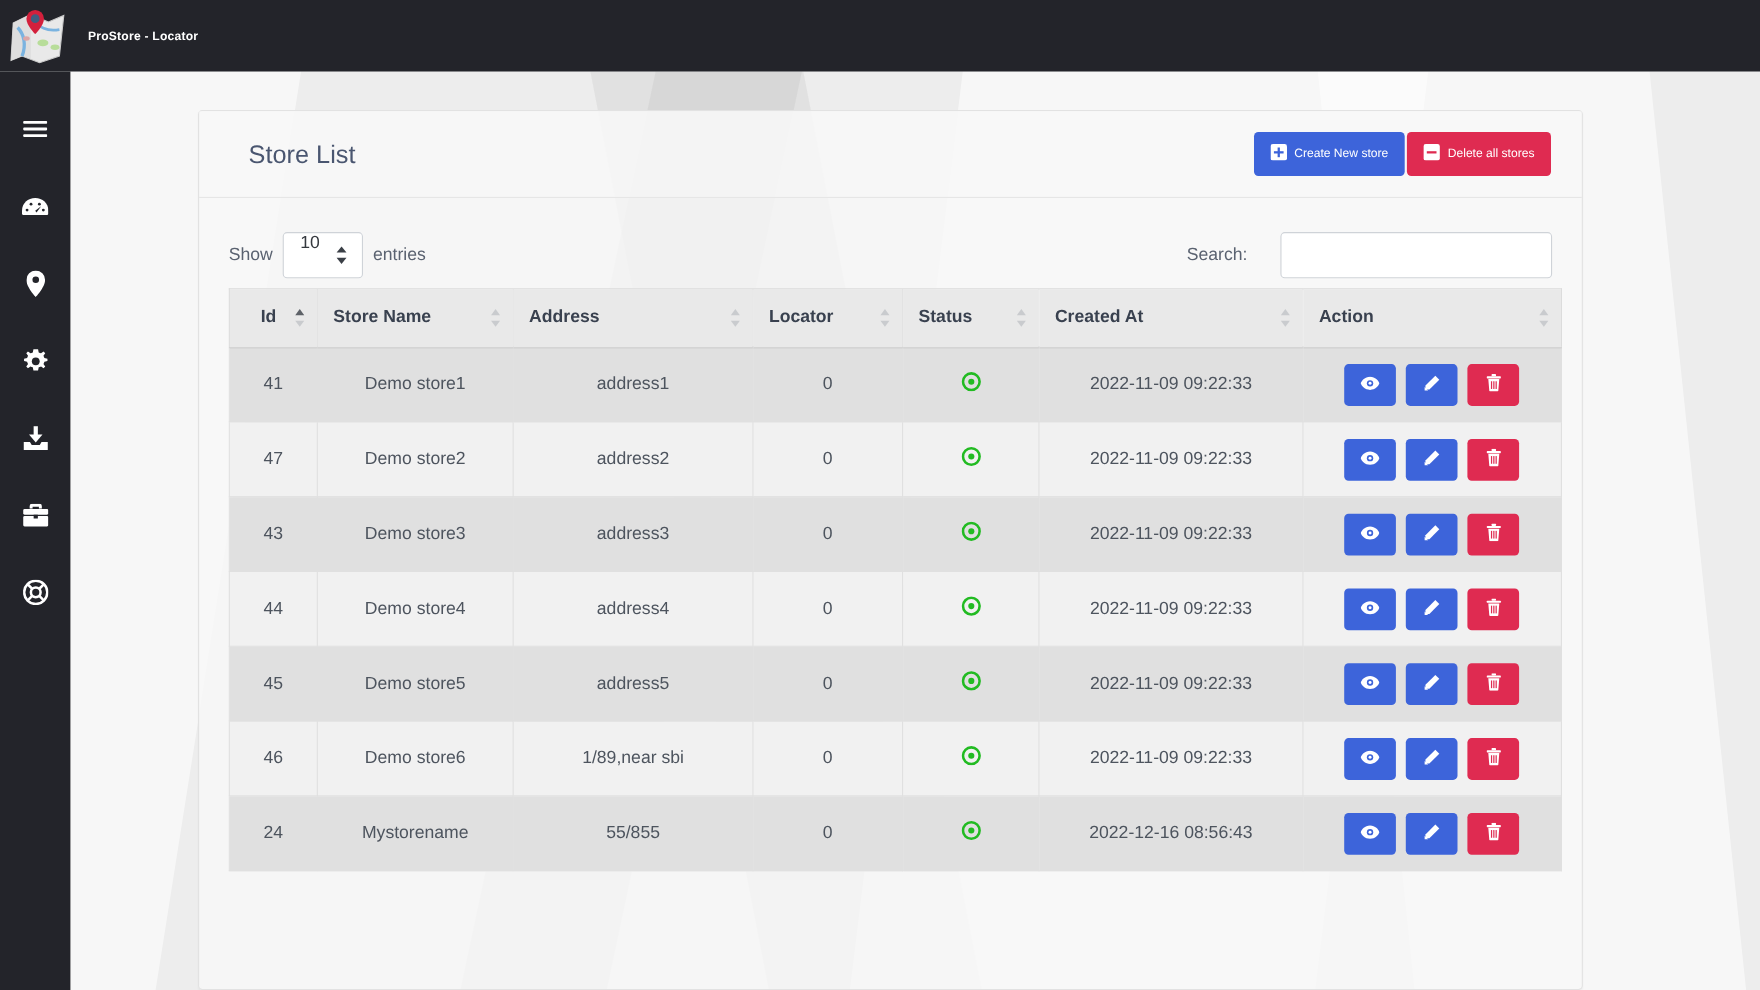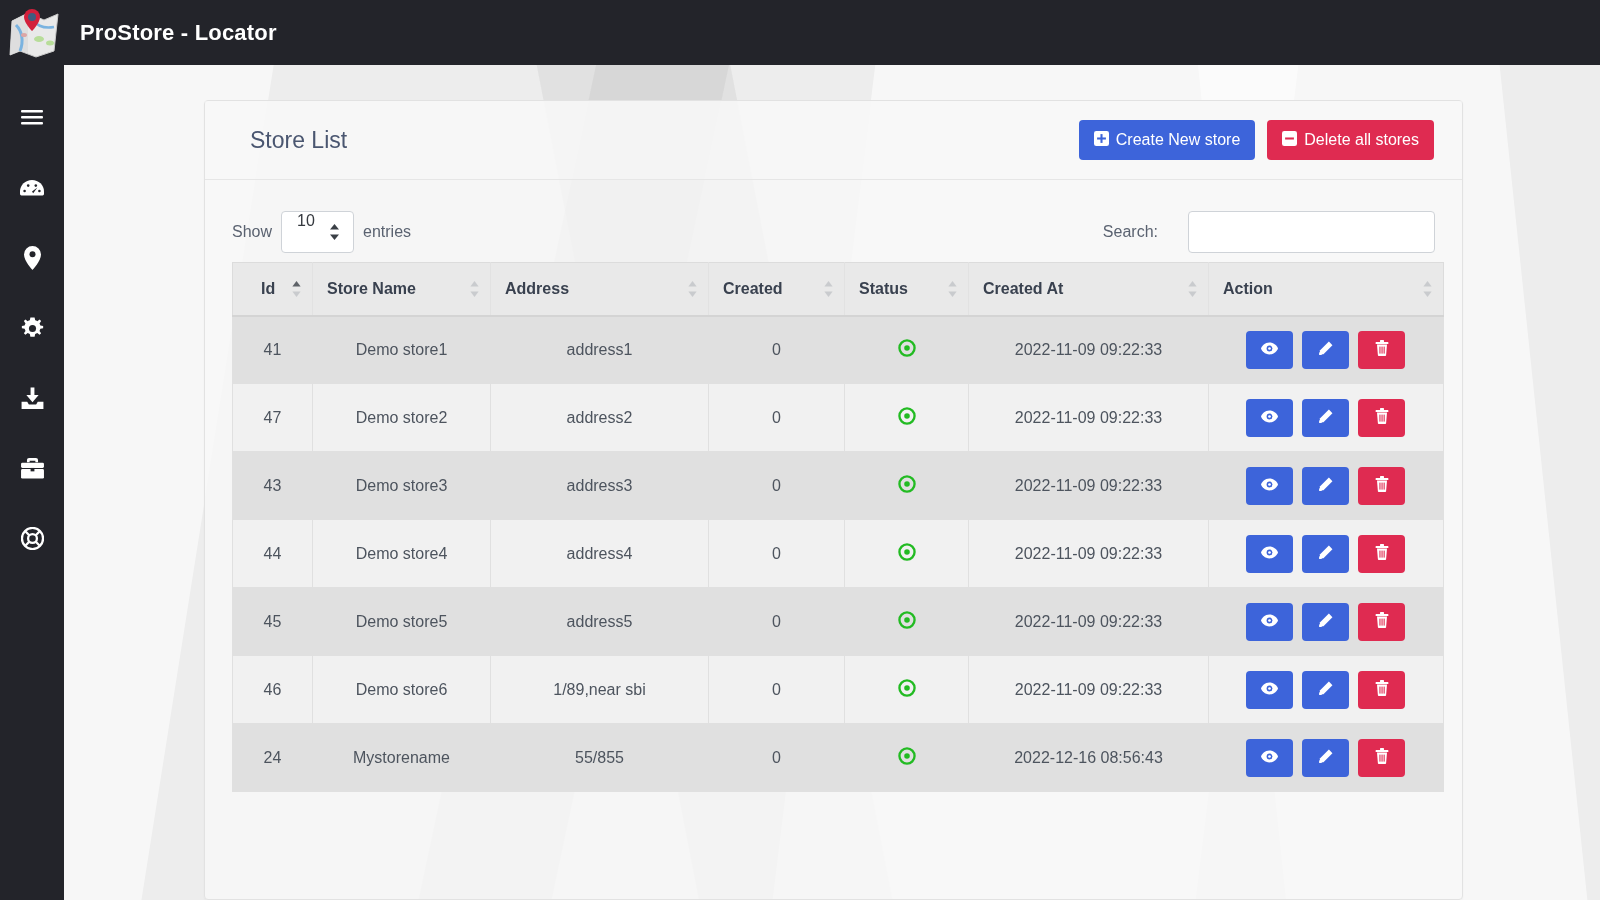--- a/index.html
+++ b/index.html
@@ -22,21 +22,21 @@
     z-index: 30;
   }
   .brand-logo {
     width: 56px; height: 56px;
     margin-left: 6px;
     position: relative;
     flex: 0 0 auto;
   }
   .brand-title {
     color: #ffffff;
-    font-size: 22px;
+    font-size: 11px;
     font-weight: bold;
     margin-left: 18px;
     letter-spacing: .2px;
   }
 
   
   .sidebar {
     position: absolute; top: 65px; left: 0;
     width: 64px; height: 835px;
     background: #23242a;
@@ -63,21 +63,21 @@
     background: rgba(255,255,255,0.55);
   }
   .wm-dark {
     position: absolute;
     background: rgba(170,170,170,0.18);
   }
 
   
   .card {
     position: absolute;
-    top: 100px; left: 204px;
+    top: 100px; left: 180px;
     width: 1259px;
     min-height: 800px;
     background: rgba(248,248,248,0.80);
     border: 1px solid #e2e2e2;
     border-radius: 4px;
     box-shadow: 0 1px 2px rgba(0,0,0,.04);
     z-index: 10;
   }
   .card-header {
     height: 79px;
@@ -89,30 +89,30 @@
   .card-title {
     font-size: 23px;
     color: #4a5670;
     font-weight: normal;
     flex: 1;
   }
   .btn {
     display: inline-flex; align-items: center;
     border: none; border-radius: 4px;
     color: #fff;
-    font-size: 16px;
+    font-size: 11px;
     font-family: "Liberation Sans", sans-serif;
     padding: 11px 15px;
     cursor: pointer;
     white-space: nowrap;
     line-height: 1;
   }
   .btn svg { margin-right: 7px; }
   .btn-primary { background: #3d64da; }
-  .btn-danger  { background: #df2b51; margin-left: 12px; }
+  .btn-danger  { background: #df2b51; margin-left: 2px; }
 
   
   .card-body { padding: 22px 27px 0 27px; }
 
   .dt-top {
     display: flex; align-items: center;
     height: 60px;
   }
   .dt-length {
     display: flex; align-items: center;
@@ -404,21 +404,21 @@
           <th>
             <span>Address</span>
             <span class="sort-ind">
               <svg width="9" height="17" viewBox="0 0 9 17">
                 <polygon points="4.5,0.5 8.6,6 0.4,6" fill="#c9cbce"></polygon>
                 <polygon points="4.5,16.5 8.6,11 0.4,11" fill="#c9cbce"></polygon>
               </svg>
             </span>
           </th>
           <th>
-            <span>Created</span>
+            <span>Locator</span>
             <span class="sort-ind">
               <svg width="9" height="17" viewBox="0 0 9 17">
                 <polygon points="4.5,0.5 8.6,6 0.4,6" fill="#c9cbce"></polygon>
                 <polygon points="4.5,16.5 8.6,11 0.4,11" fill="#c9cbce"></polygon>
               </svg>
             </span>
           </th>
           <th>
             <span>Status</span>
             <span class="sort-ind">

